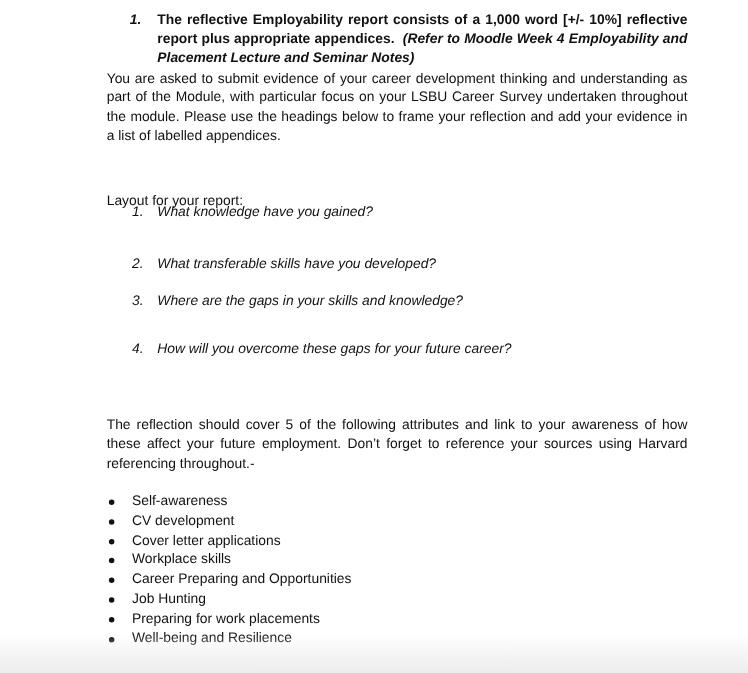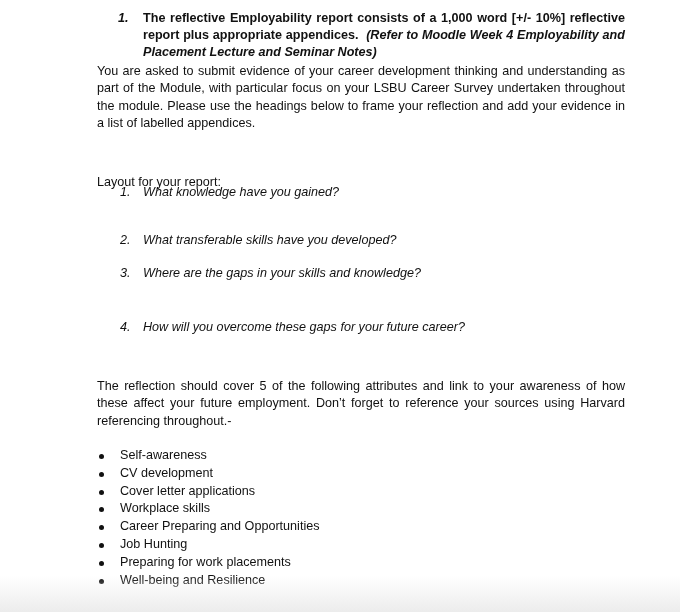--- a/index.html
+++ b/index.html
@@ -118,21 +118,21 @@
 
   <div class="q-item" style="top:184px;">
     <span class="num">1.</span><span>What knowledge have you gained?</span>
   </div>
   <div class="q-item" style="top:232px;">
     <span class="num">2.</span><span>What transferable skills have you developed?</span>
   </div>
   <div class="q-item" style="top:265px;">
     <span class="num">3.</span><span>Where are the gaps in your skills and knowledge?</span>
   </div>
-  <div class="q-item" style="top:319px;">
+  <div class="q-item" style="top:309px;">
     <span class="num">4.</span><span>How will you overcome these gaps for your future career?</span>
   </div>
 
   <p class="para" style="top:378px; margin:0;">The reflection should cover 5 of the following attributes and link to your awareness of how these affect your future employment. Don’t forget to reference your sources using Harvard referencing throughout.-</p>
 
   <ul class="bullets">
     <li><span class="dot"></span><span>Self-awareness</span></li>
     <li><span class="dot"></span><span>CV development</span></li>
     <li><span class="dot"></span><span>Cover letter applications</span></li>
     <li><span class="dot"></span><span>Workplace skills</span></li>

